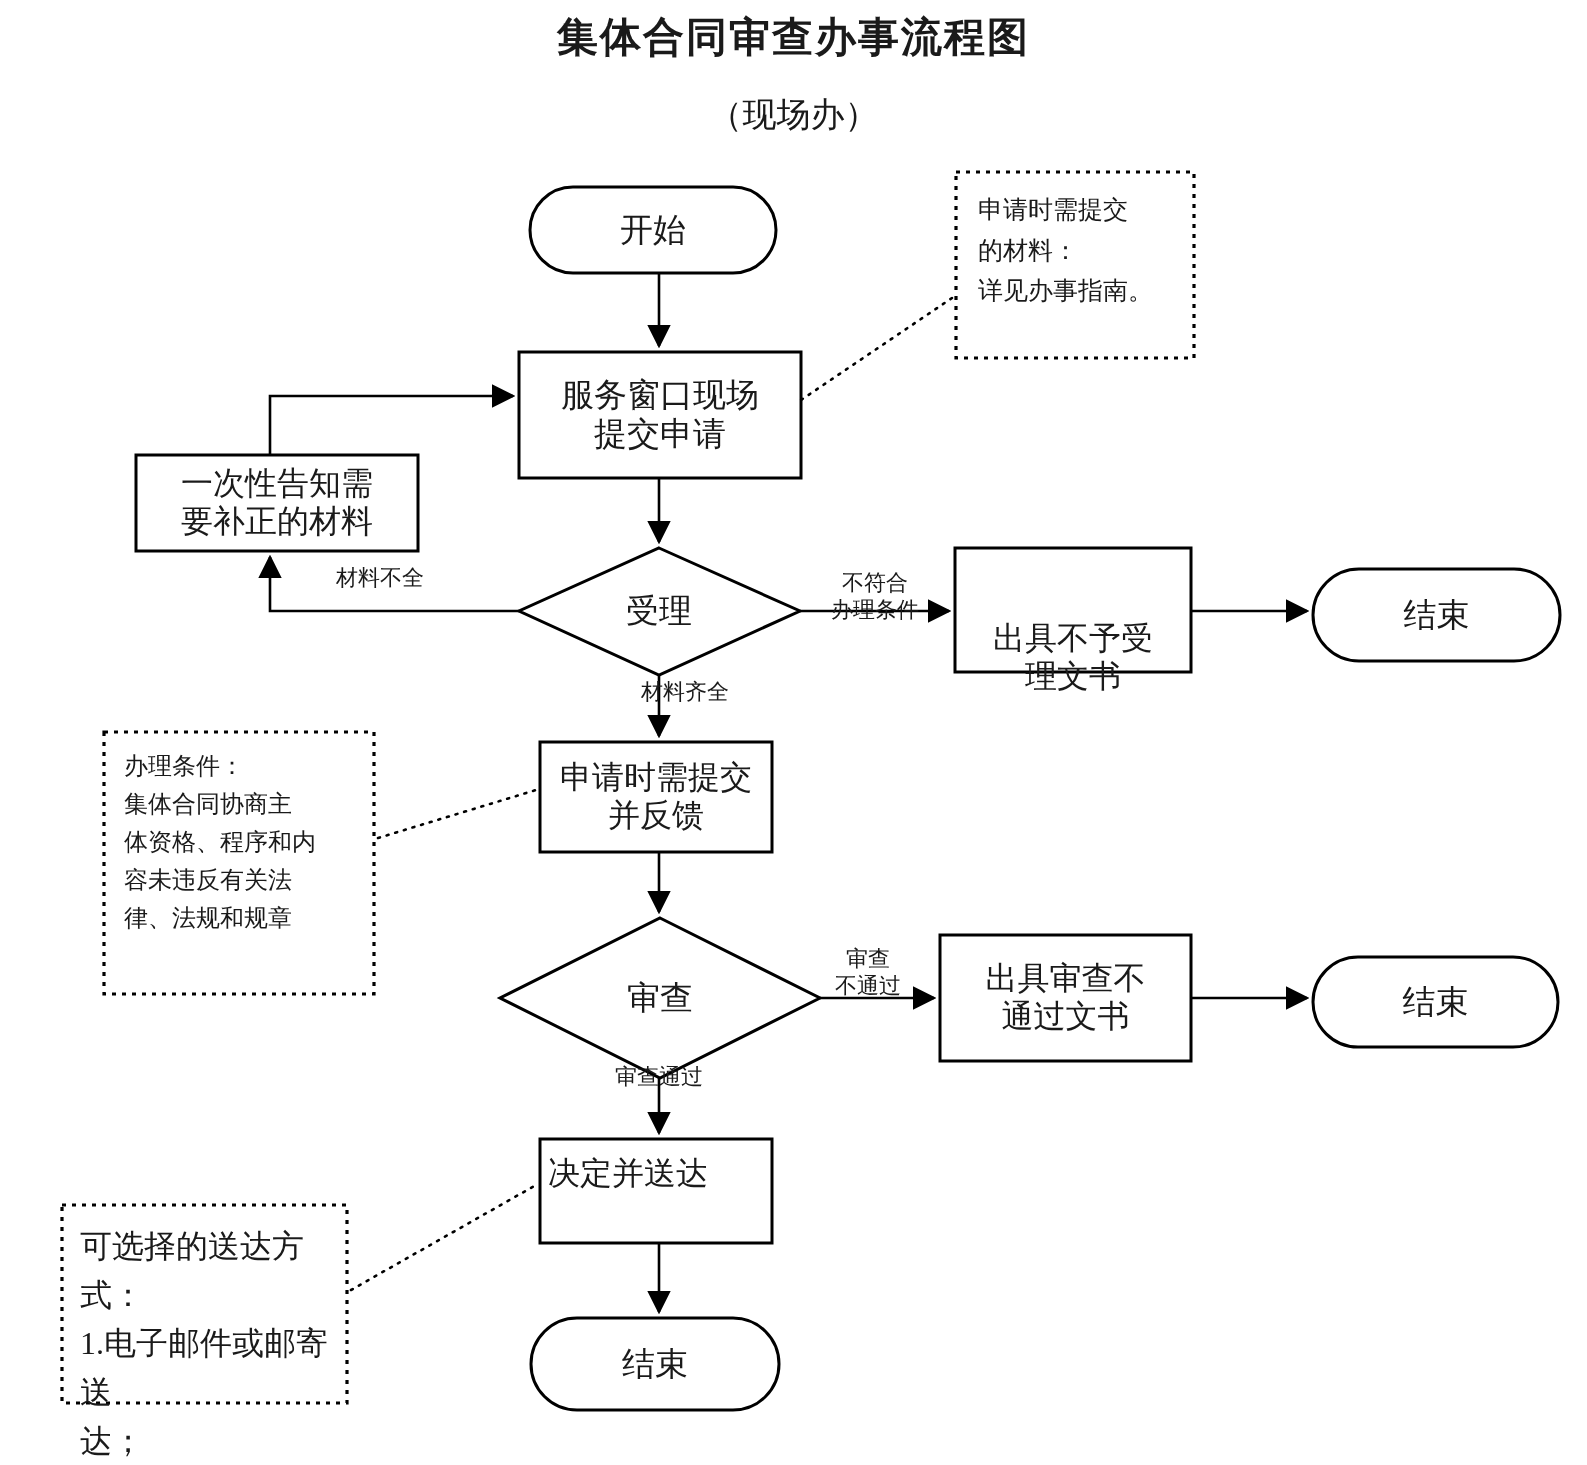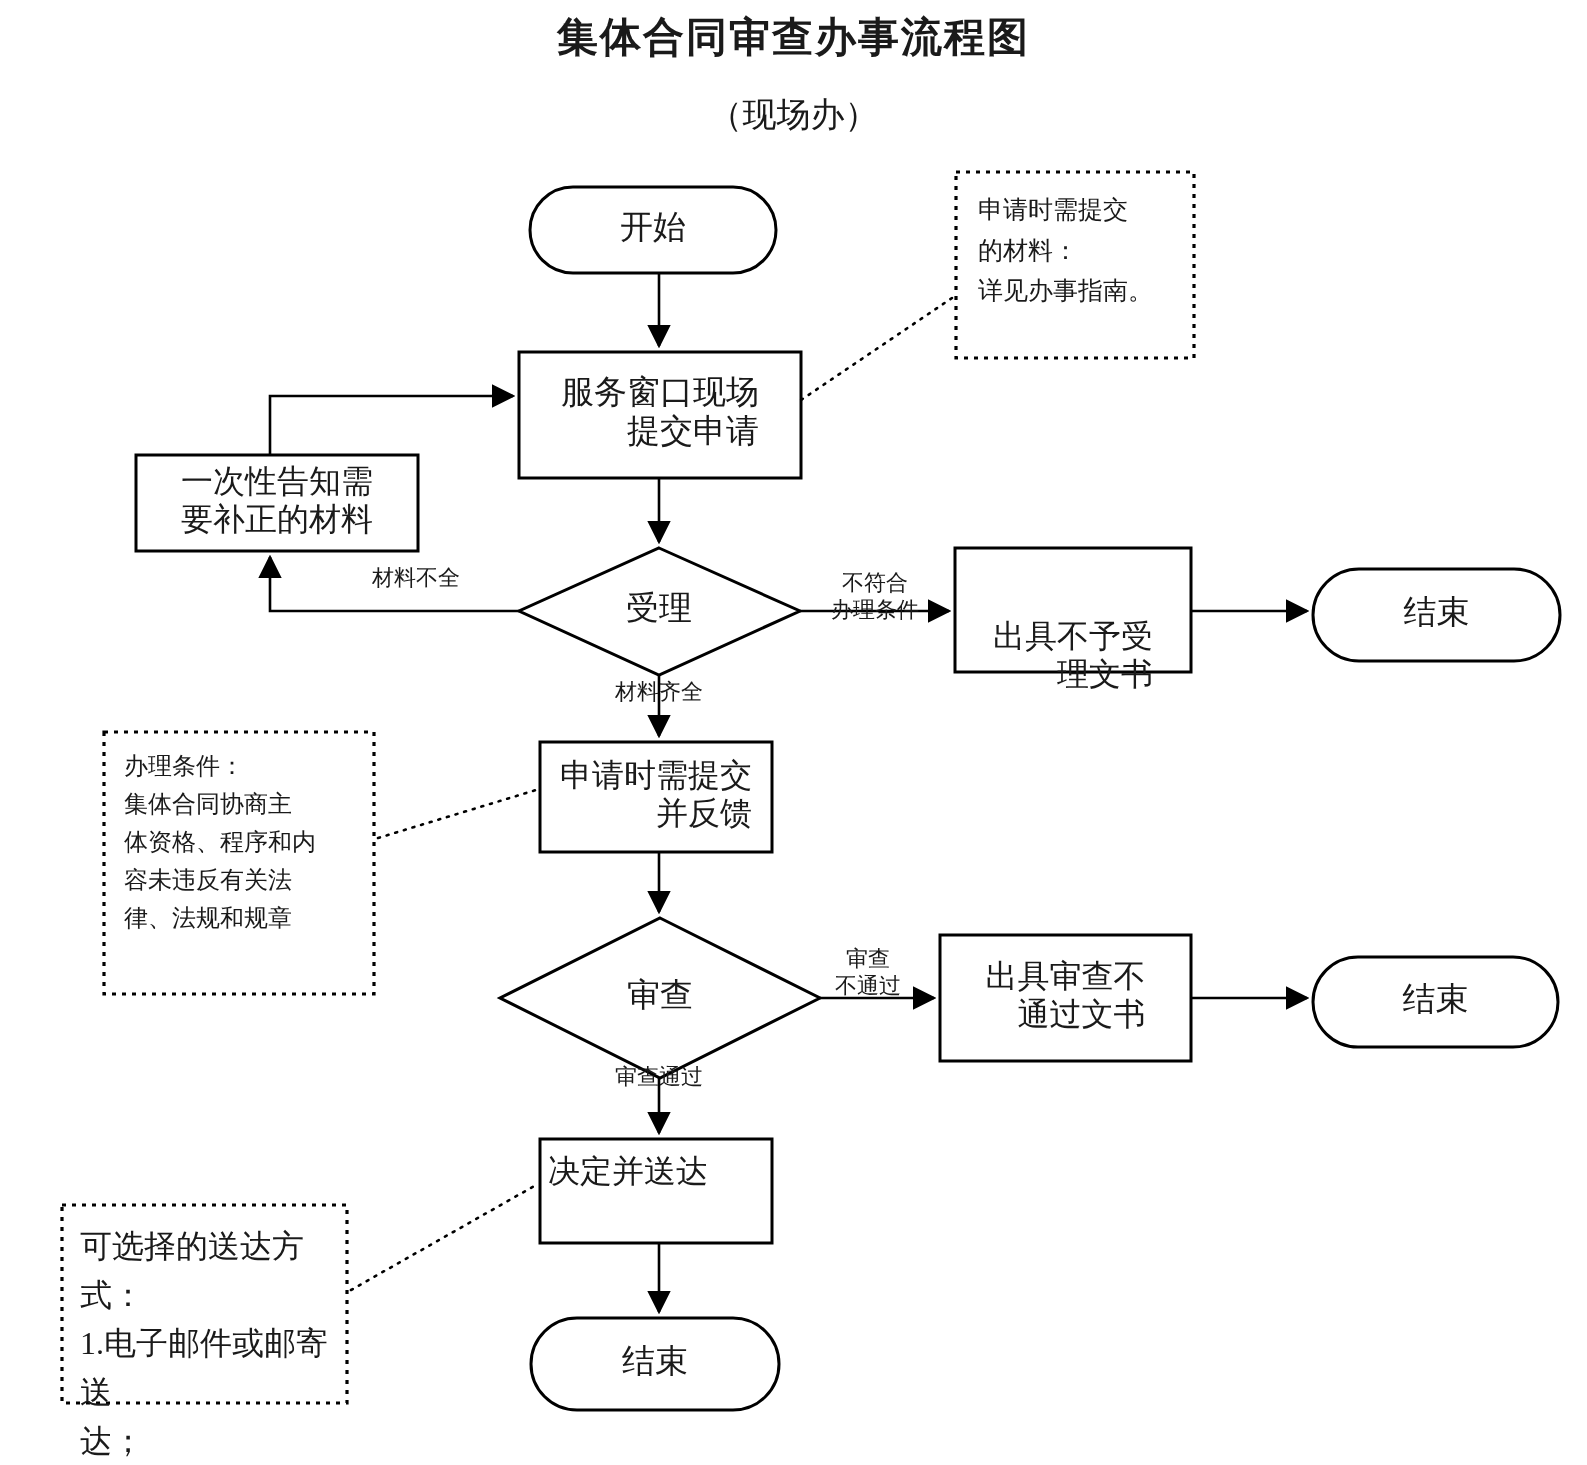--- a/index.html
+++ b/index.html
@@ -45,23 +45,23 @@
     width: 1587px;
     text-align: center;
     font-size: 34px;
     font-family: "Liberation Serif", "DejaVu Serif", serif;
   }
   .node-label {
     position: absolute;
     display: flex;
     align-items: center;
     justify-content: center;
-    text-align: right;
+    text-align: center;
     line-height: 1.18;
-    font-family: Liberation Mono, monospace;
+    font-family: Liberation Sans, sans-serif;
     font-size: 32px;
     white-space: pre-line;
     pointer-events: none;
   }
   .edge-label {
     position: absolute;
     font-family: "Liberation Serif", "DejaVu Serif", serif;
     font-size: 22px;
     line-height: 1.22;
     text-align: center;
@@ -176,26 +176,26 @@
 
   <div class="node-label" style="left:940px; top:935px; width:251px; height:126px; font-size:32px;">出具审查不
 通过文书</div>
 
   <div class="node-label" style="left:1313px; top:957px; width:245px; height:90px; font-size:33px;">结束</div>
 
   <div class="node-label" style="left:512px; top:1139px; width:232px; height:70px; font-size:32px;">决定并送达</div>
 
   <div class="node-label" style="left:531px; top:1318px; width:248px; height:92px; font-size:33px;">结束</div>
 
-  <div class="edge-label" style="left:300px; top:565px; width:160px;text-align:right;">材料不全</div>
+  <div class="edge-label" style="left:300px; top:565px; width:160px;">材料不全</div>
 
   <div class="edge-label" style="left:803px; top:570px; width:144px;">不符合
 办理条件</div>
 
-  <div class="edge-label" style="left:589px; top:679px; width:140px;">材料齐全</div>
+  <div class="edge-label" style="left:589px; top:679px; width:140px;text-align:right;">材料齐全</div>
 
   <div class="edge-label" style="left:808px; top:946px; width:120px;">审查
 不通过</div>
 
   <div class="edge-label" style="left:584px; top:1064px; width:150px;">审查通过</div>
 
   <div class="note-text" style="left:978px; top:190px; width:200px; font-size:25px; line-height:1.62;">申请时需提交
 的材料：
 详见办事指南。</div>
 

